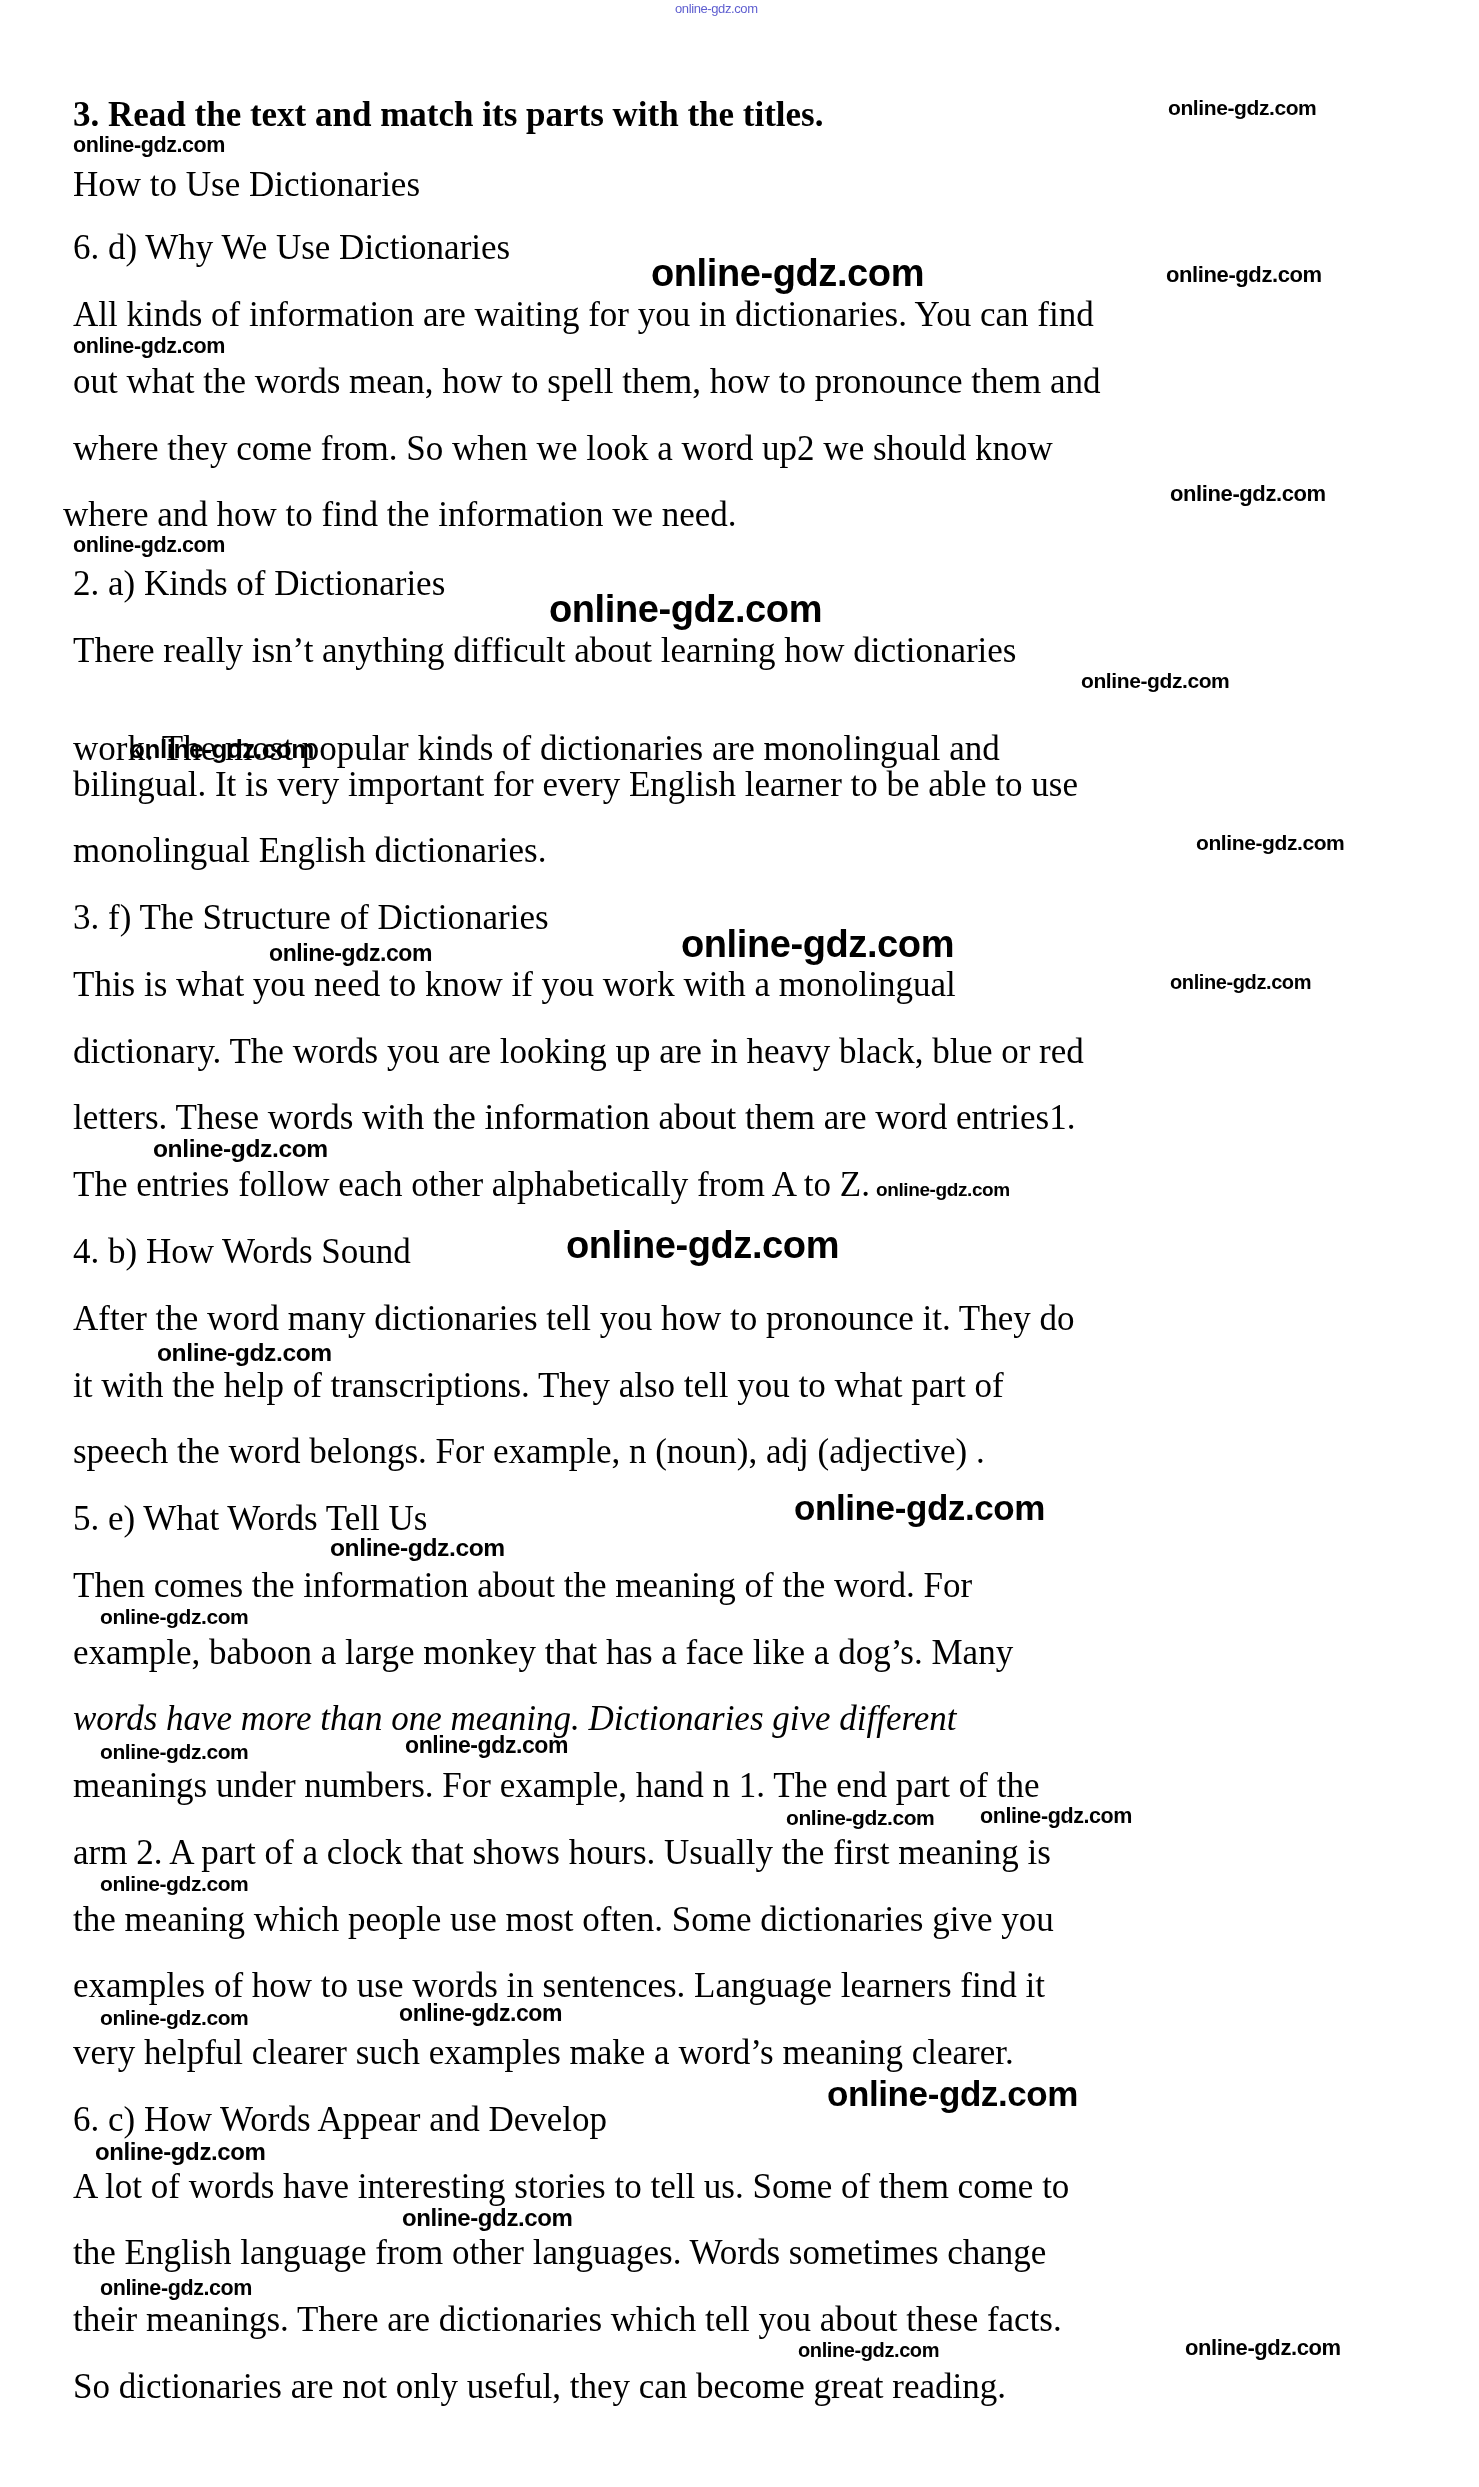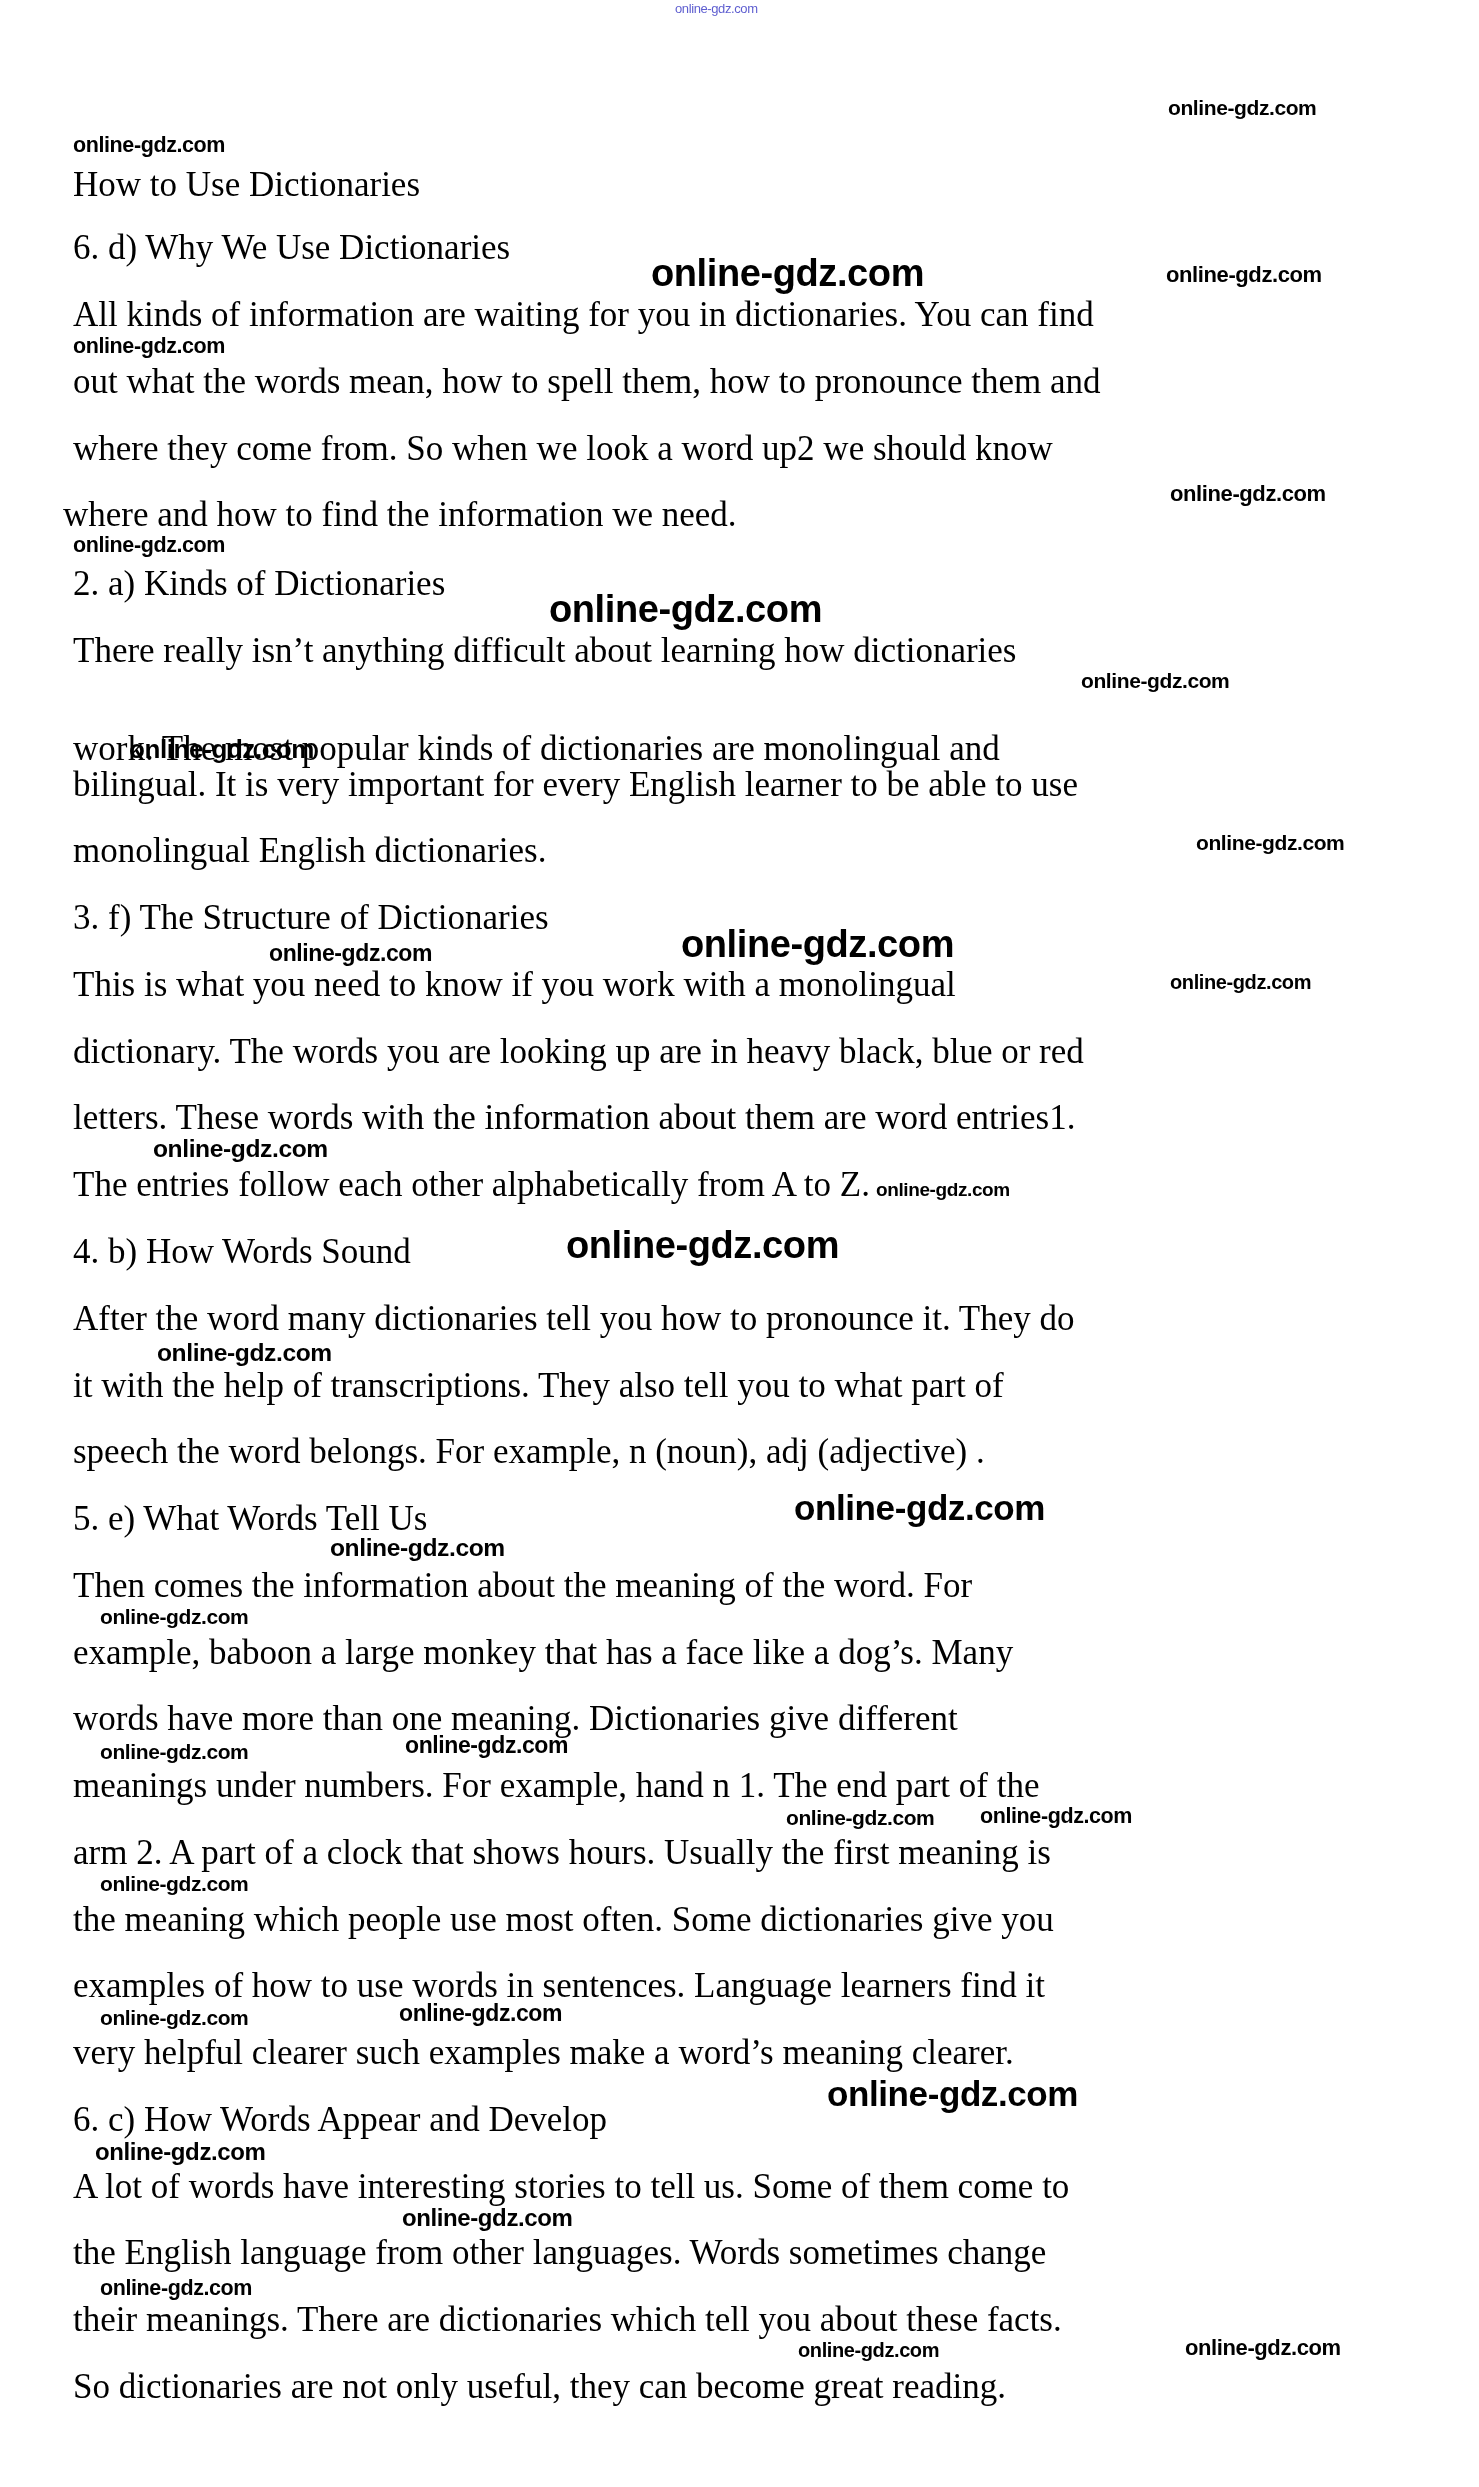--- a/index.html
+++ b/index.html
@@ -46,20 +46,21 @@
     font-size: 19px;
     margin-left: 6.1px;
     letter-spacing: -0.4px;
     vertical-align: baseline;
   }
 </style>
 </head>
 <body>
 
 <div class="page">
+  <div class="line title" style="left: 73px; top: 97px;">3. Read the text and match its parts with the titles.</div>
   <div class="line subtitle" style="left: 73px; top: 167px;">How to Use Dictionaries</div>
   <div id="sections">
       <div class="line heading" style="left: 73px; top: 230px;">6. d) Why We Use Dictionaries</div>
       <div class="line body" style="left: 73px; top: 297px;">All kinds of information are waiting for you in dictionaries. You can find</div>
       <div class="line body" style="left: 73px; top: 364px;">out what the words mean, how to spell them, how to pronounce them and</div>
       <div class="line body" style="left: 73px; top: 431px;">where they come from. So when we look a word up2 we should know</div>
       <div class="line body" style="left: 63px; top: 497px;">where and how to find the information we need.</div>
       <div class="line heading" style="left: 73px; top: 566px;">2. a) Kinds of Dictionaries</div>
       <div class="line body" style="left: 73px; top: 633px;">There really isn’t anything difficult about learning how dictionaries</div>
       <div class="line body" style="left: 73px; top: 700px; margin-top: 31px;">work. The most popular kinds of dictionaries are monolingual and</div>
@@ -70,21 +71,21 @@
       <div class="line body" style="left: 73px; top: 1034px;">dictionary. The words you are looking up are in heavy black, blue or red</div>
       <div class="line body" style="left: 73px; top: 1100px;">letters. These words with the information about them are word entries1.</div>
       <div class="line body" style="left: 73px; top: 1167px;">The entries follow each other alphabetically from A to Z.<span class="wm-inline">online-gdz.com</span></div>
       <div class="line heading" style="left: 73px; top: 1234px;">4. b) How Words Sound</div>
       <div class="line body" style="left: 73px; top: 1301px;">After the word many dictionaries tell you how to pronounce it. They do</div>
       <div class="line body" style="left: 73px; top: 1368px;">it with the help of transcriptions. They also tell you to what part of</div>
       <div class="line body" style="left: 73px; top: 1434px;">speech the word belongs. For example, n (noun), adj (adjective) .</div>
       <div class="line heading" style="left: 73px; top: 1501px;">5. e) What Words Tell Us</div>
       <div class="line body" style="left: 73px; top: 1568px;">Then comes the information about the meaning of the word. For</div>
       <div class="line body" style="left: 73px; top: 1635px;">example, baboon a large monkey that has a face like a dog’s. Many</div>
-      <div class="line body" style="left: 73px; top: 1701px;">words have more than one meaning. Dictionaries give different</div>
+      <div class="line body" style="left: 73px; top: 1701px; font-style: italic;">words have more than one meaning. Dictionaries give different</div>
       <div class="line body" style="left: 73px; top: 1768px;">meanings under numbers. For example, hand n 1. The end part of the</div>
       <div class="line body" style="left: 73px; top: 1835px;">arm 2. A part of a clock that shows hours. Usually the first meaning is</div>
       <div class="line body" style="left: 73px; top: 1902px;">the meaning which people use most often. Some dictionaries give you</div>
       <div class="line body" style="left: 73px; top: 1968px;">examples of how to use words in sentences. Language learners find it</div>
       <div class="line body" style="left: 73px; top: 2035px;">very helpful clearer such examples make a word’s meaning clearer.</div>
       <div class="line heading" style="left: 73px; top: 2102px;">6. c) How Words Appear and Develop</div>
       <div class="line body" style="left: 73px; top: 2169px;">A lot of words have interesting stories to tell us. Some of them come to</div>
       <div class="line body" style="left: 73px; top: 2235px;">the English language from other languages. Words sometimes change</div>
       <div class="line body" style="left: 73px; top: 2302px;">their meanings. There are dictionaries which tell you about these facts.</div>
       <div class="line body" style="left: 73px; top: 2369px;">So dictionaries are not only useful, they can become great reading.</div>

